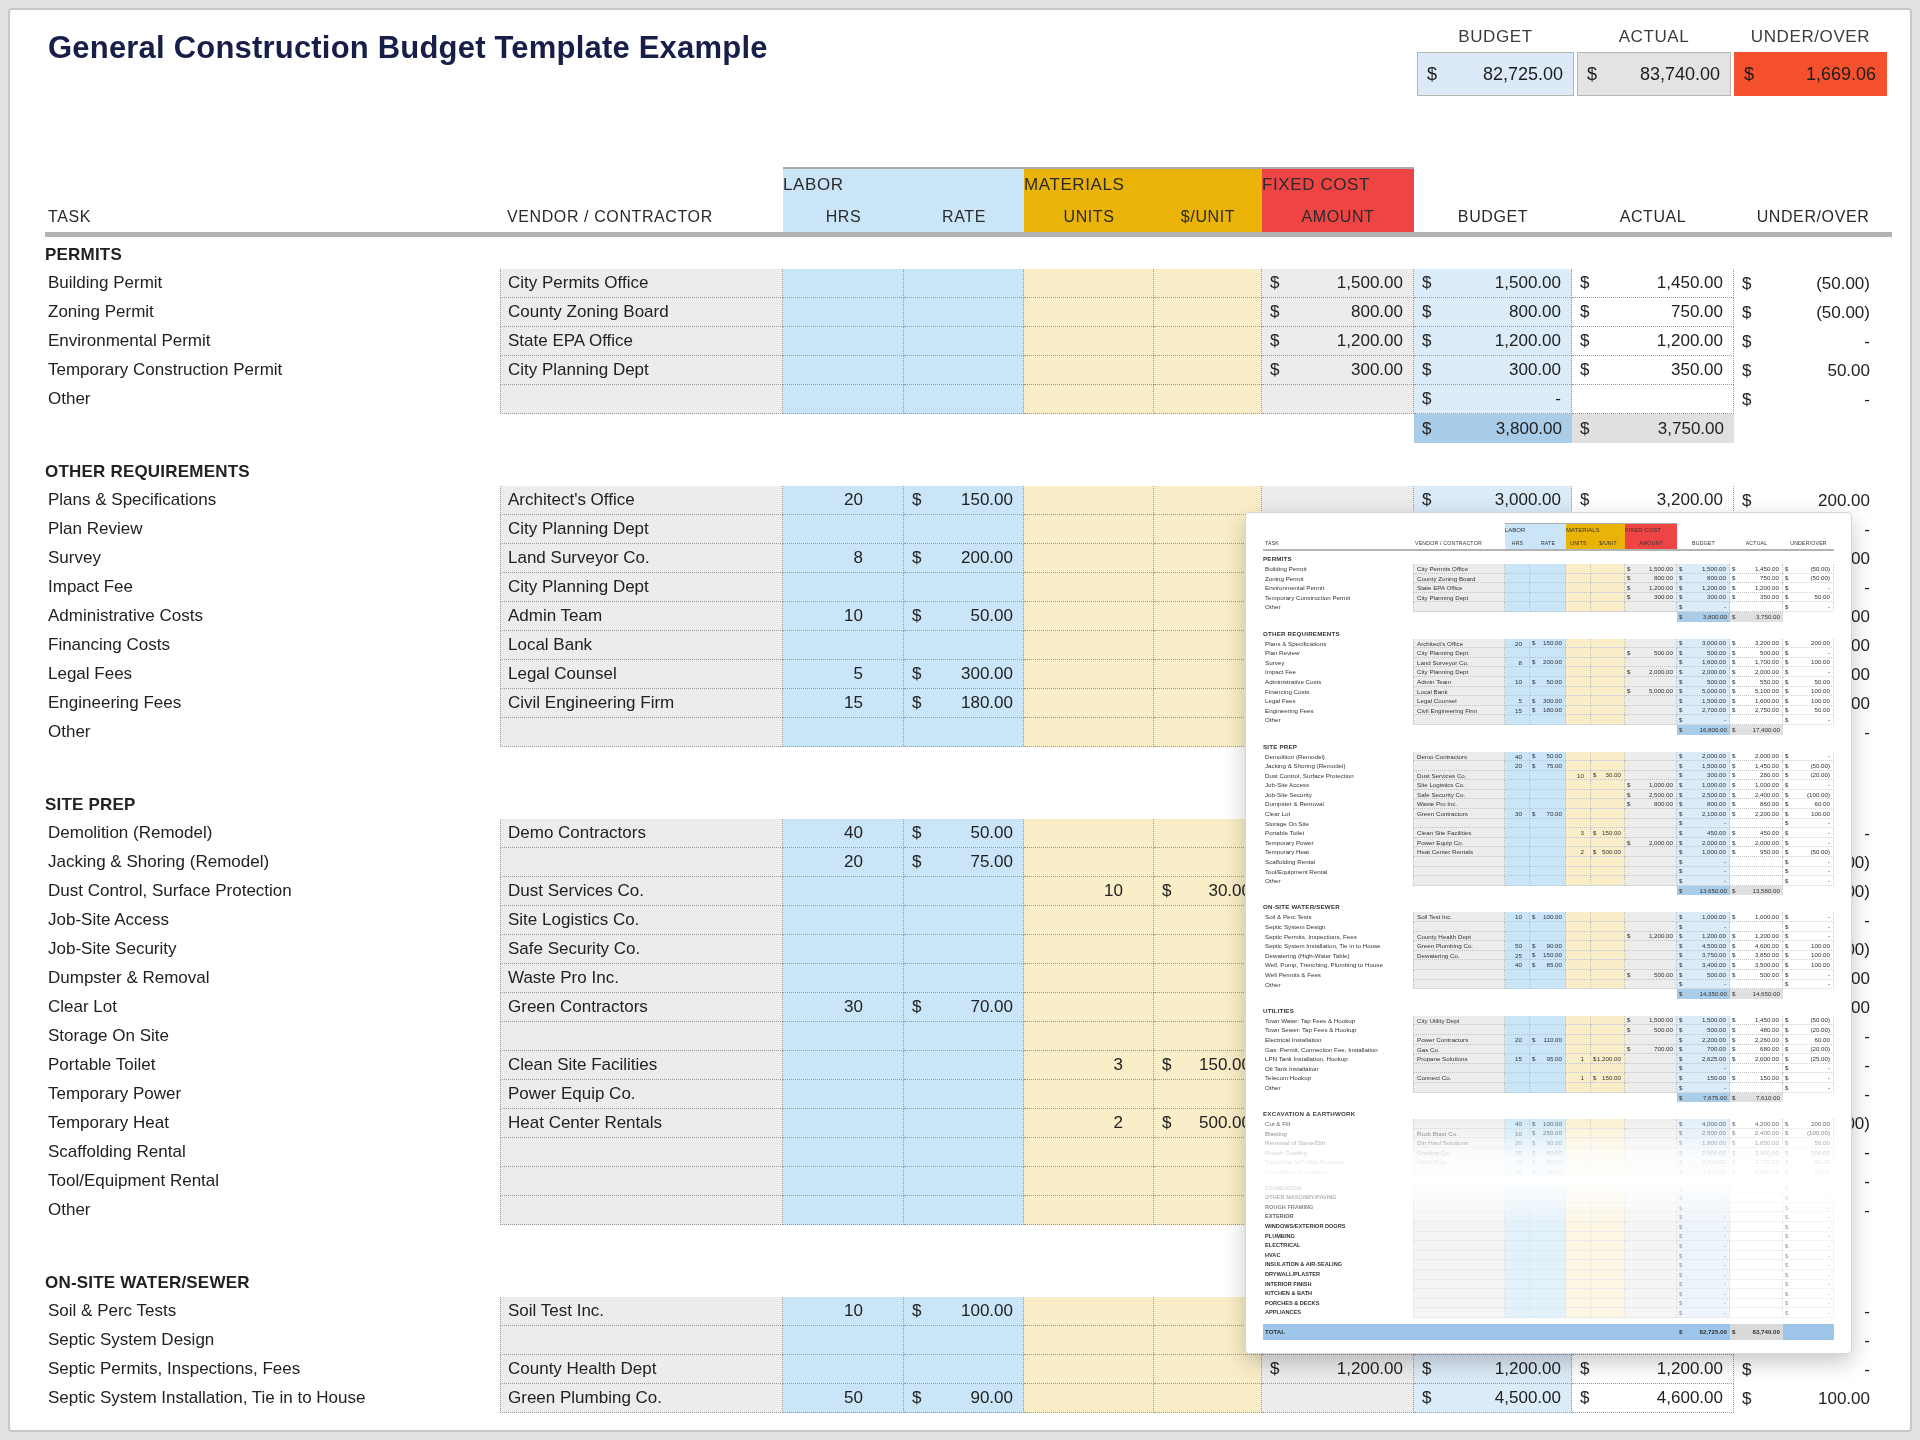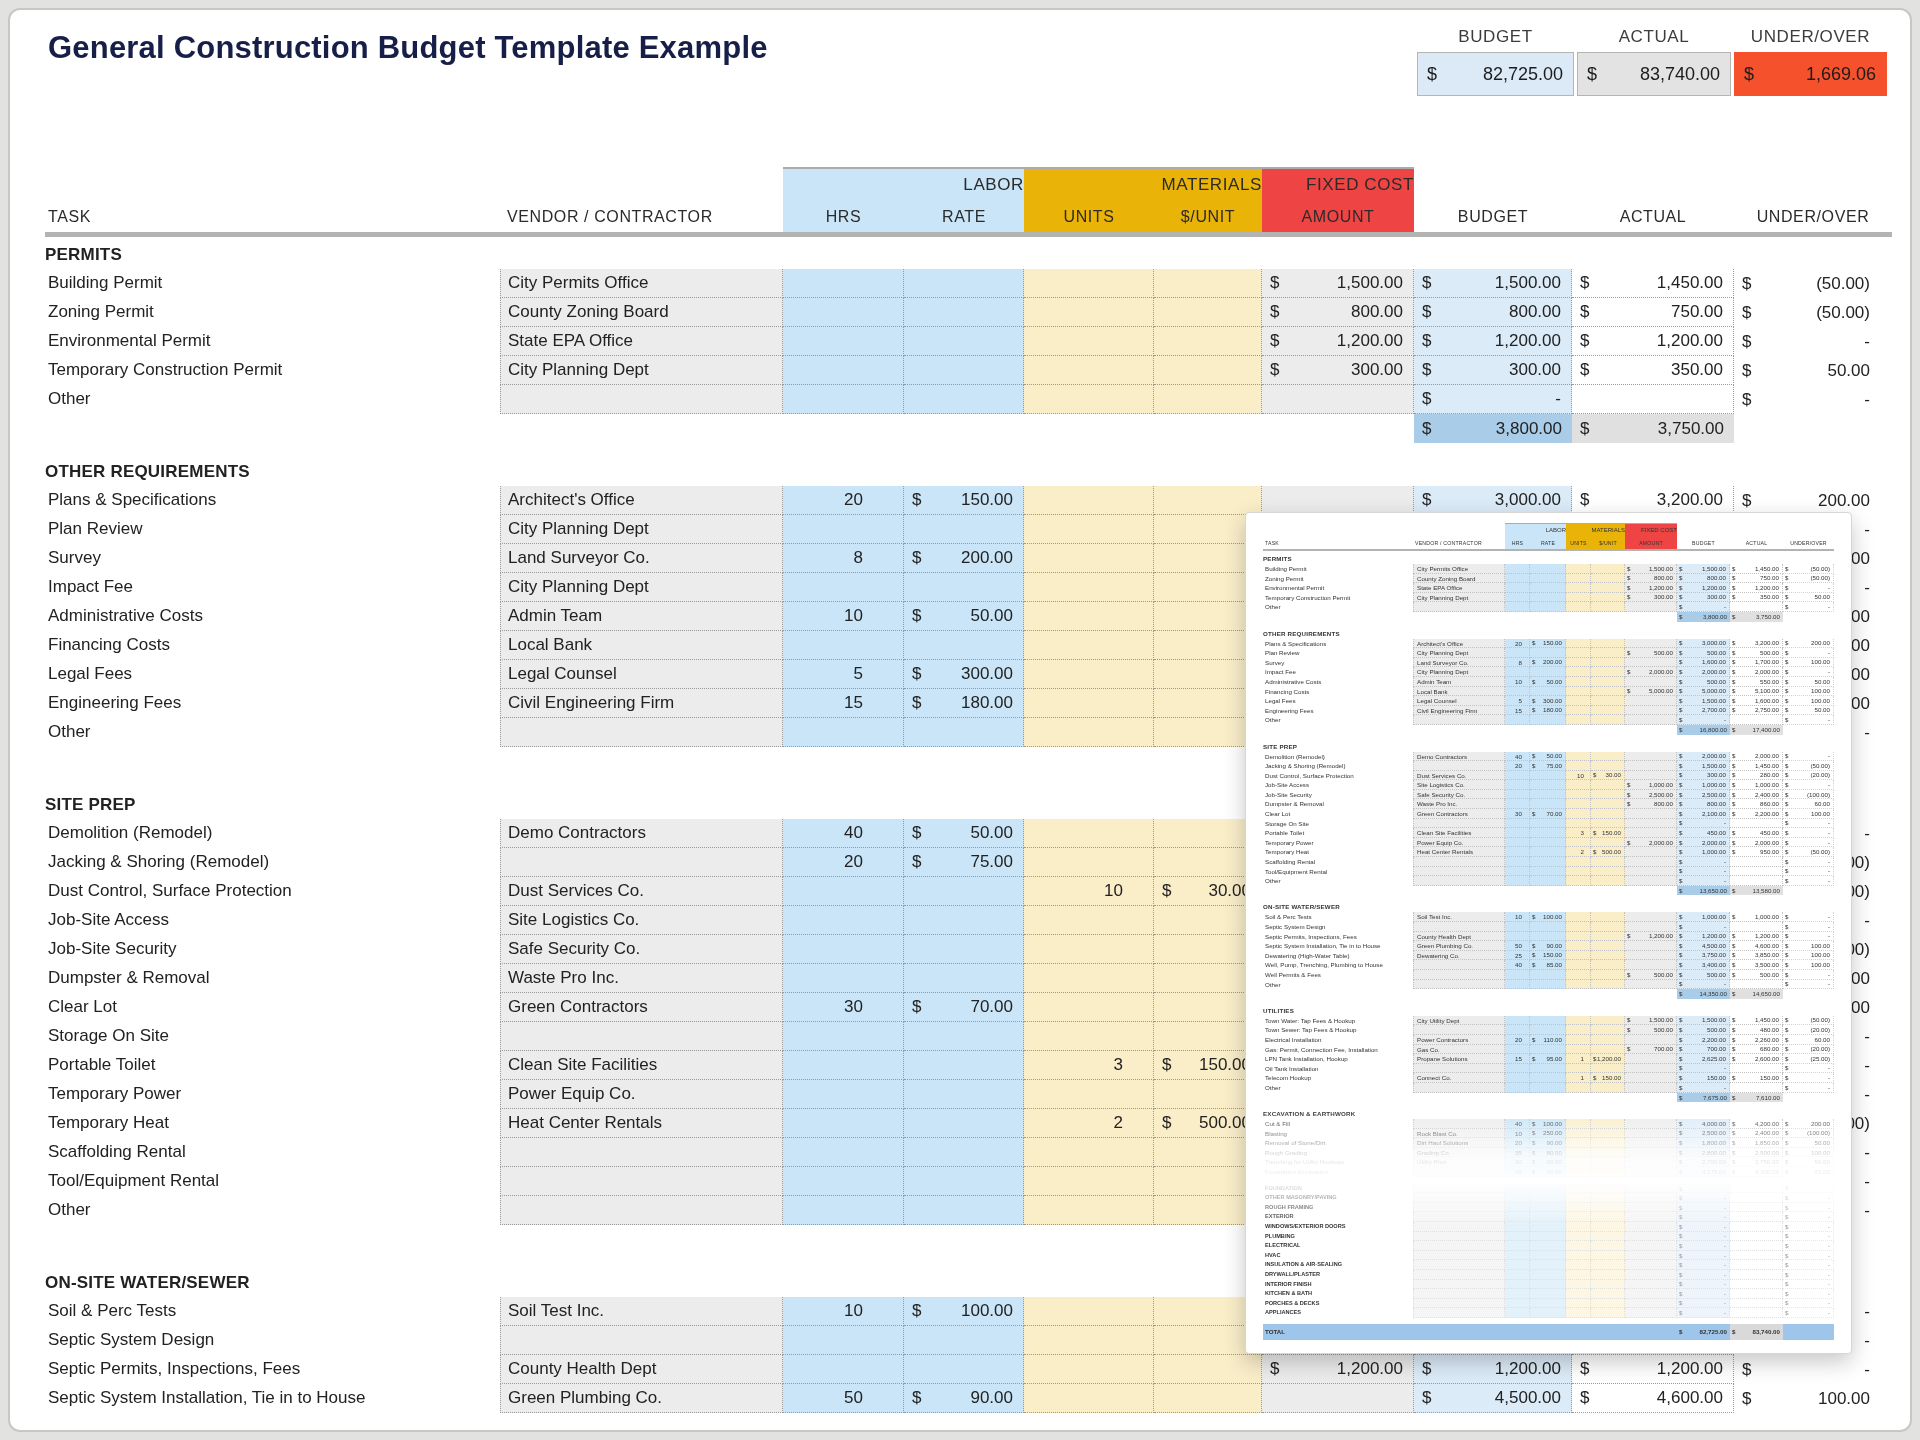--- a/index.html
+++ b/index.html
@@ -1,41 +1,41 @@
 <!DOCTYPE html>
 <html><head>
 <meta charset="utf-8">
 <style>
   * { box-sizing: border-box; margin: 0; padding: 0; }
   html,body { width:1920px; height:1440px; }
   body { background:#e2e2e0; font-family:"Liberation Sans", sans-serif; position:relative; overflow:hidden; }
 
   .page-card { position:absolute; left:8px; top:8px; width:1904px; height:1424px;
-    background:#ffffff; border:2px solid #c7c7c5; border-radius:12px; overflow:hidden; }
+    background:#ffffff; border:2px solid #c7c7c5; border-radius:4px; overflow:hidden; }
 
   .page-title { position:absolute; left:38px; top:20px; font-size:31px; font-weight:bold;
     color:#171f49; letter-spacing:.2px; }
 
   
   .summary { position:absolute; left:1407px; top:12px; width:480px; }
   .summary .lbls, .summary .vals { display:grid; grid-template-columns:157px 154px 153px; column-gap:3px; }
   .summary .lbl { height:30px; line-height:30px; text-align:center; font-size:17px; color:#3c3c3c; letter-spacing:.6px; }
   .summary .val { height:44px; display:flex; justify-content:space-between; align-items:center;
     padding:0 10px 0 9px; font-size:18px; color:#1c1c1c; border:1px solid #b5b5b3; }
   .summary .v-budget { background:#dce9f7; }
   .summary .v-actual { background:#e3e3e3; }
   .summary .v-under { background:#f4512c; border-color:#f4512c; }
 
   
   .sheet { position:absolute; color:#222; }
   .hrow, .drow { display:grid; grid-template-columns:var(--cols); }
   .cell { position:relative; overflow:hidden; white-space:nowrap; }
   .sp2{grid-column:span 2}.sp3{grid-column:span 3}.sp6{grid-column:span 6}.sp7{grid-column:span 7}.sp10{grid-column:span 10}
   .center{text-align:center}
-  .band { border-top:2px solid #ababab; text-align:right; }
+  .band { border-top:2px solid #ababab; text-align:left; }
   .bg-blue{background:#c9e5f7}.bg-tan{background:#eab308}.bg-gray{background:#ef4444}
   .bd { border-right:1px dotted #999; border-bottom:1px dotted #999; }
   .bd-l { border-left:1px dotted #999; }
   .sec > .drow:first-of-type .bd { border-top:1px dotted #999; }
   .c-task{padding-left:3px}
   .c-vendor{background:#ececec;padding-left:7px}
   .c-hrs,.c-rate{background:#c9e5f7}
   .c-units,.c-perunit{background:#faeec9}
   .c-amount{background:#ececec}
   .c-budget{background:#dcebf8}

